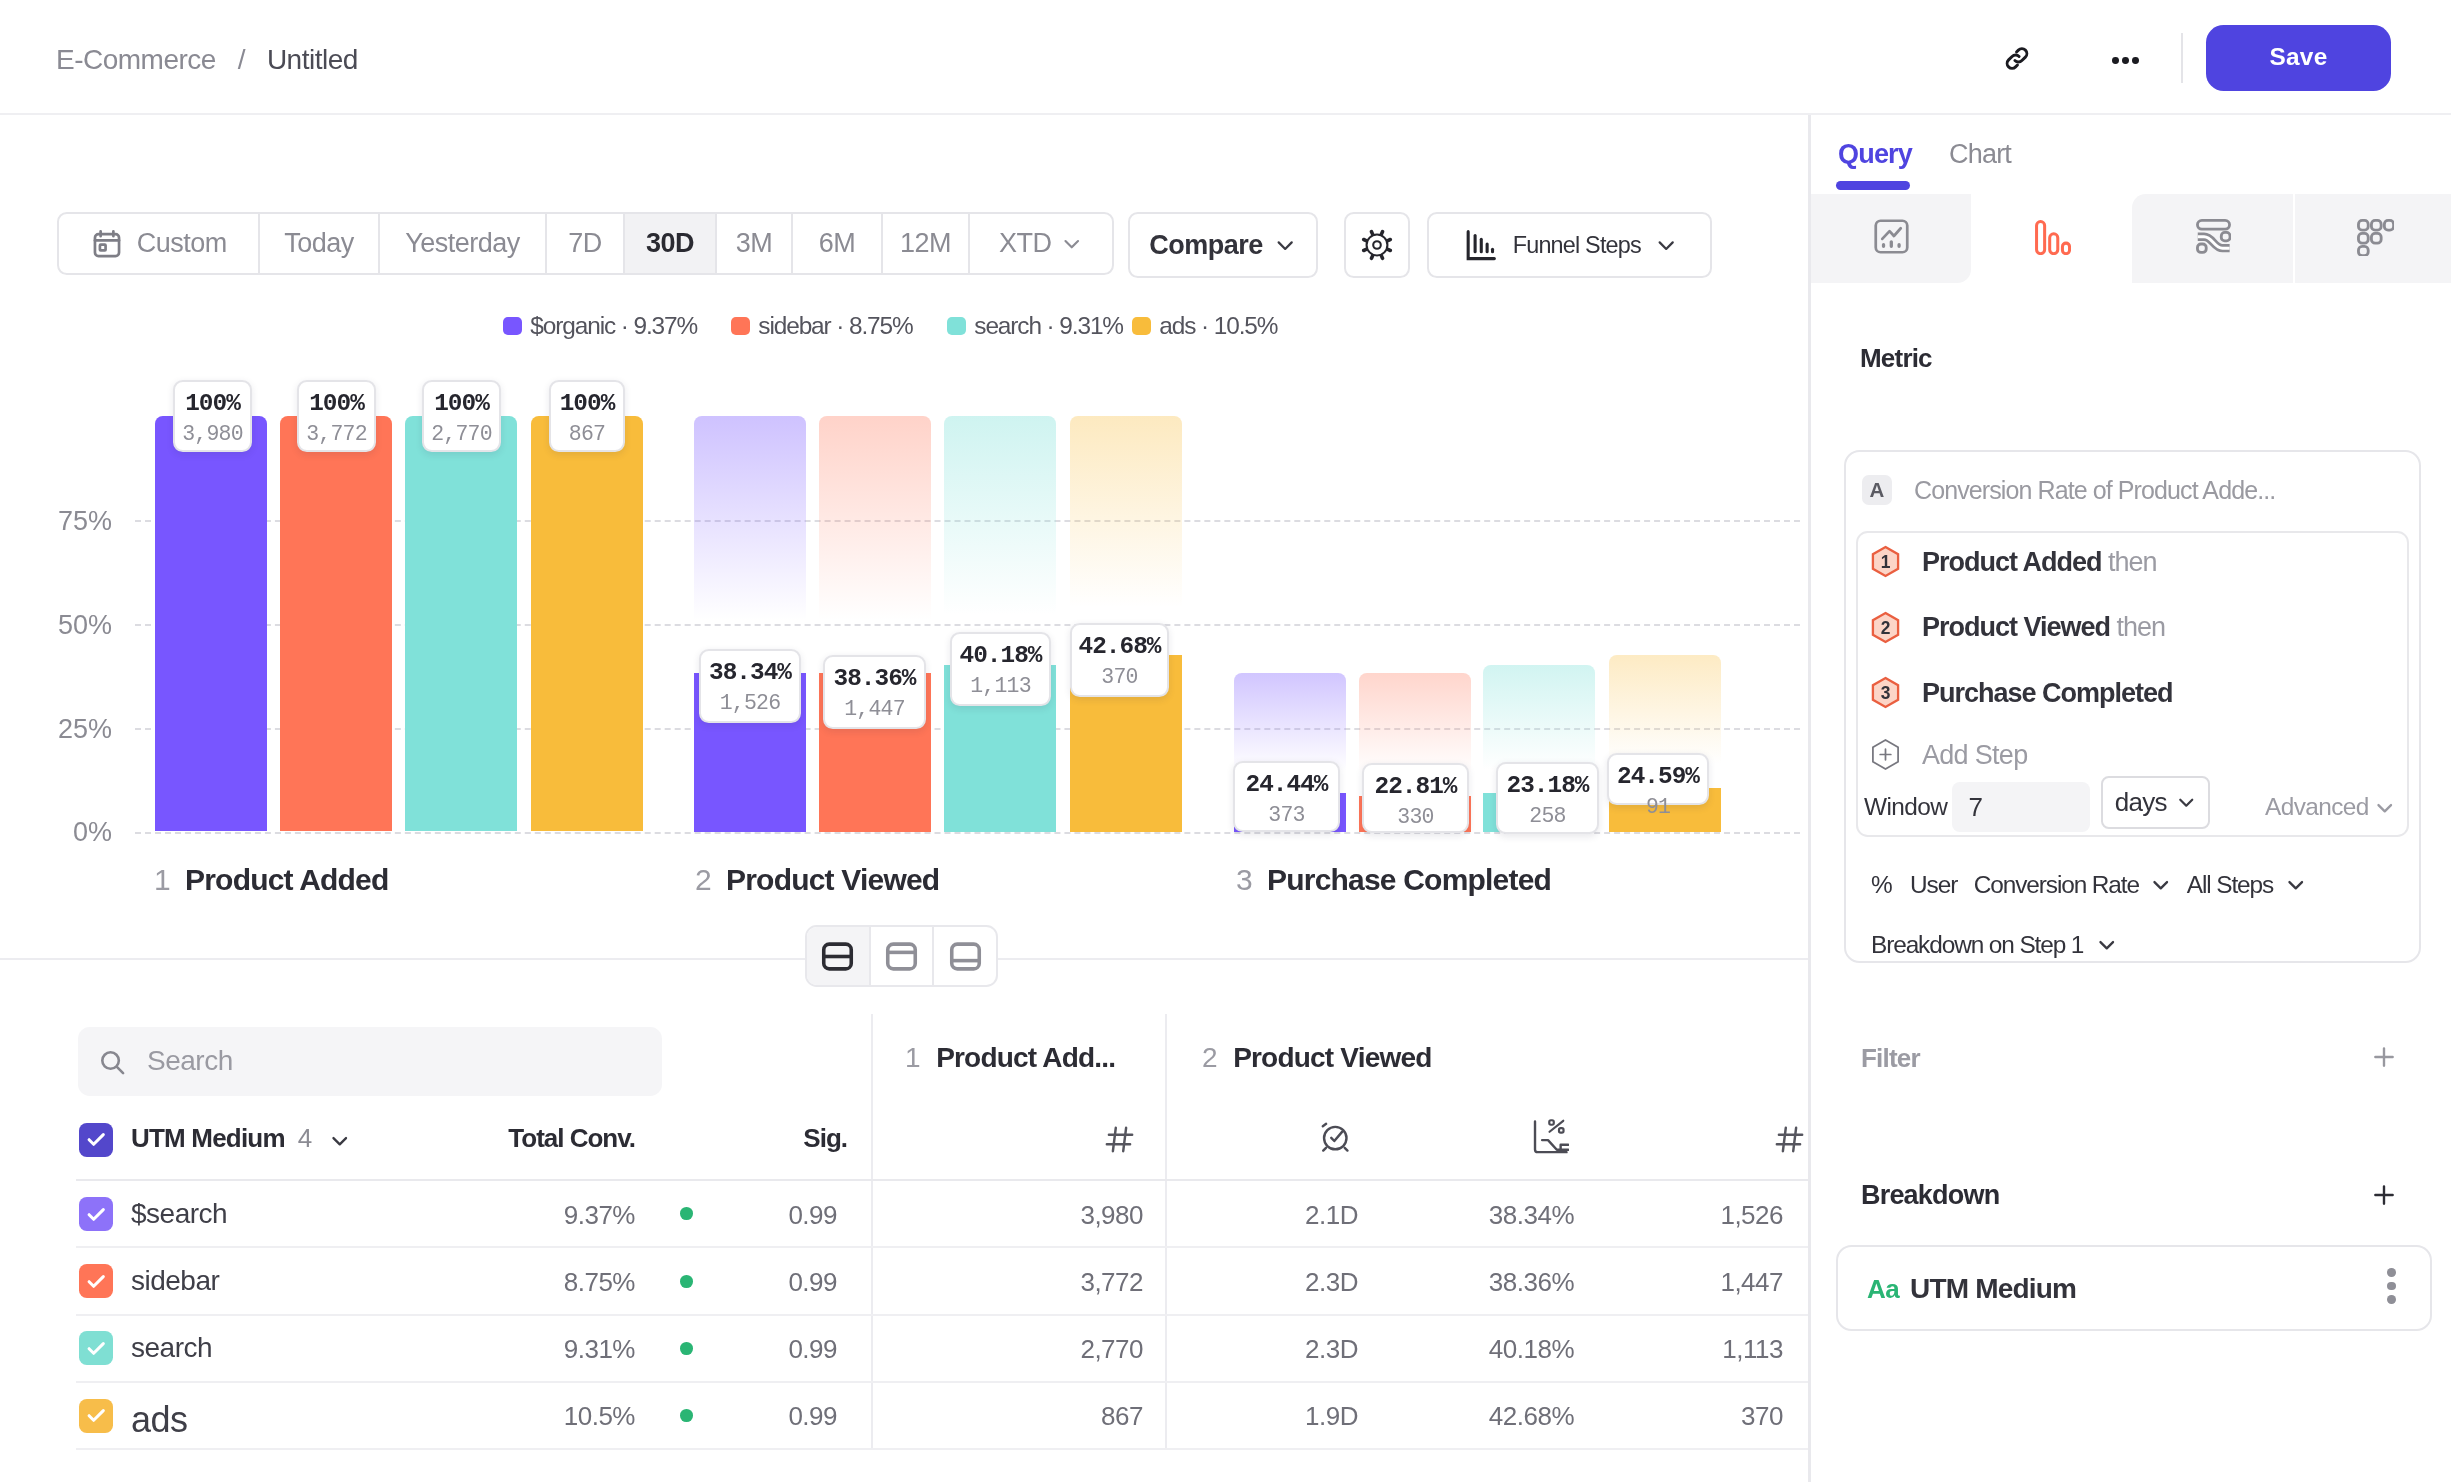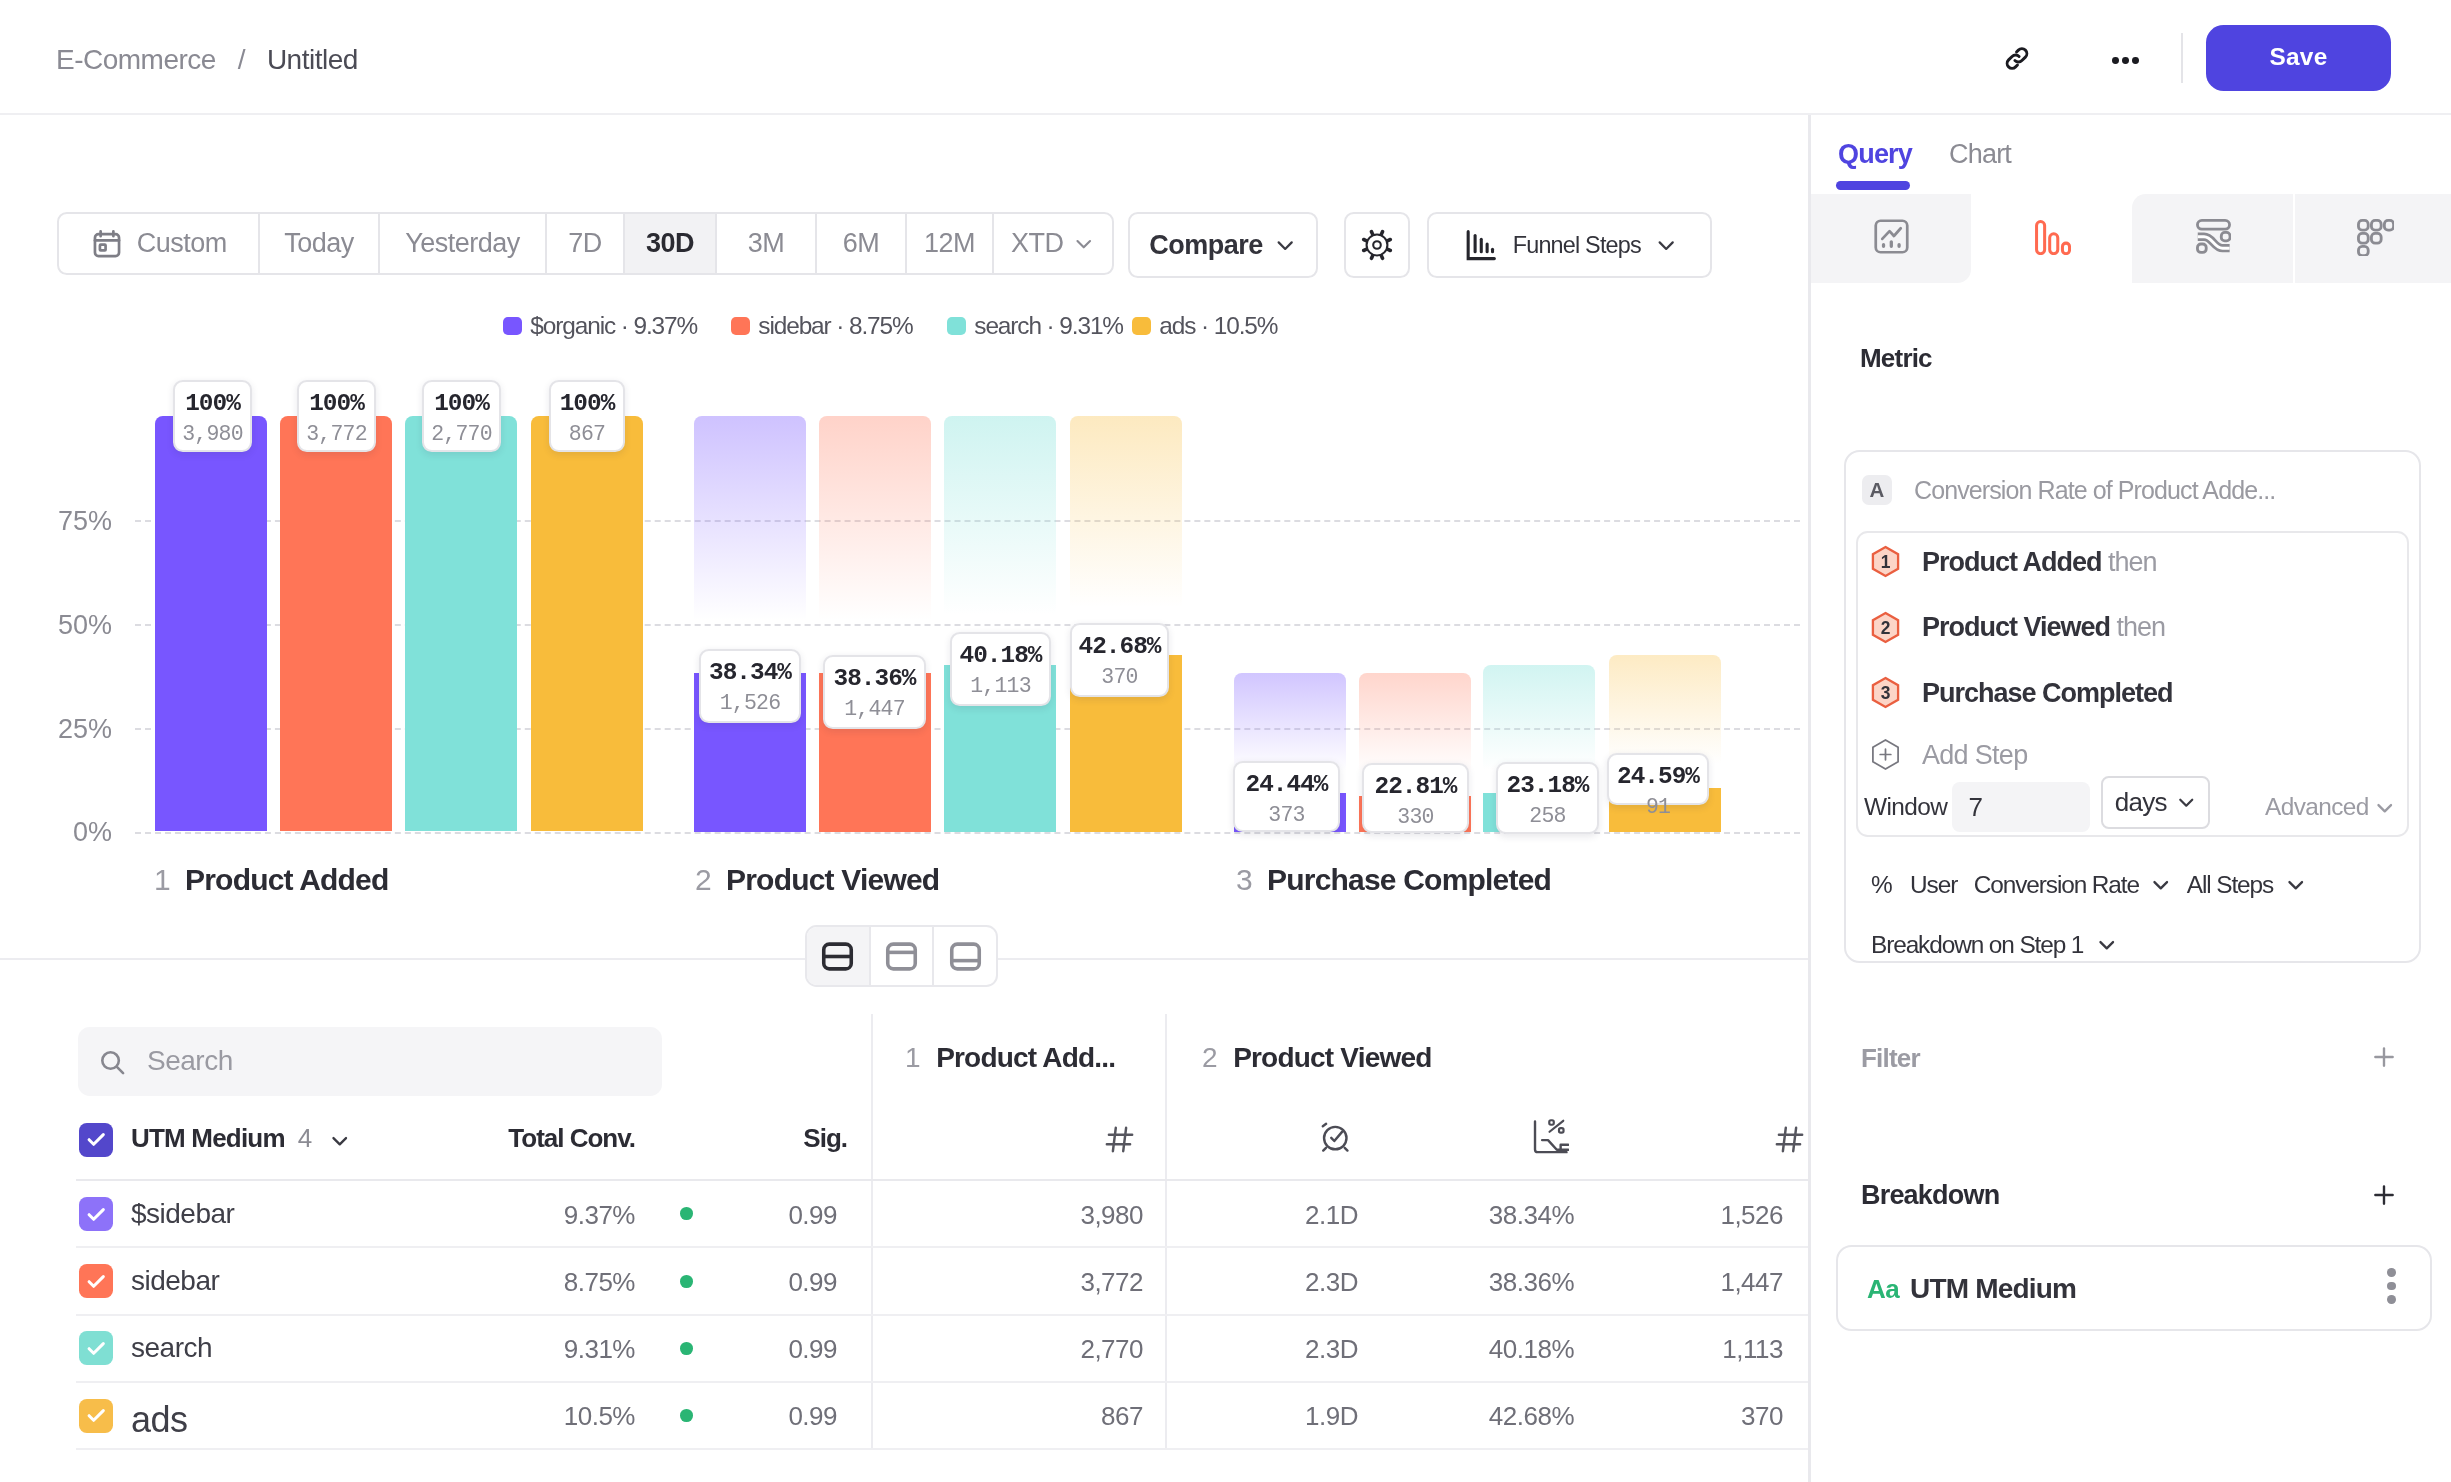--- a/index.html
+++ b/index.html
@@ -43,21 +43,21 @@
           <path d="M3.5 9.5h17"></path>
           <path d="M7.5 3v3.5M16.5 3v3.5"></path>
           <rect x="7" y="12.5" width="4" height="4" rx="0.5"></rect>
         </svg>
       <span>Custom</span>
     </div>
     <div style="display:flex;align-items:center;justify-content:center;width:120px;border-right:2px solid #e5e5e9;">Today</div>
     <div style="display:flex;align-items:center;justify-content:center;width:167px;border-right:2px solid #e5e5e9;">Yesterday</div>
     <div style="display:flex;align-items:center;justify-content:center;width:78px;border-right:2px solid #e5e5e9;">7D</div>
     <div style="display:flex;align-items:center;justify-content:center;width:92px;border-right:2px solid #e5e5e9;background:#f2f2f4;color:#2a2a31;font-weight:700;">30D</div>
-    <div style="display:flex;align-items:center;justify-content:center;width:100px;border-right:2px solid #e5e5e9;">3M</div>
+    <div style="display:flex;align-items:center;justify-content:center;width:76px;border-right:2px solid #e5e5e9;">3M</div>
     <div style="display:flex;align-items:center;justify-content:center;width:90px;border-right:2px solid #e5e5e9;">6M</div>
     <div style="display:flex;align-items:center;justify-content:center;width:87px;border-right:2px solid #e5e5e9;">12M</div>
     <div style="display:flex;align-items:center;justify-content:center;gap:9.8px;flex:1;">XTD <svg width="21.5" height="21.5" viewBox="0 0 24 24" fill="none" stroke="#8b8b93" stroke-width="2.4" stroke-linecap="round" stroke-linejoin="round">
           <path d="M5 9l7 7 7-7"></path>
         </svg></div>
   </div>
 
   <div class="abs" style="left:1128px;top:212px;width:190px;height:66px;border:2px solid #e5e5e9;border-radius:9.8px;display:flex;align-items:center;justify-content:center;gap:11.7px;font-size:27px;color:#33333b;font-weight:700;letter-spacing:-0.5px;">Compare <svg width="22.4" height="22.4" viewBox="0 0 24 24" fill="none" stroke="#3a3a42" stroke-width="2.4" stroke-linecap="round" stroke-linejoin="round">
         <path d="M5 9l7 7 7-7"></path>
       </svg></div>
@@ -260,21 +260,21 @@
   <div class="abs" style="left:76px;top:1246px;width:1732px;height:1.5px;background:#efeff2;"></div>
   <div class="abs" style="left:76px;top:1314px;width:1732px;height:1.5px;background:#efeff2;"></div>
   <div class="abs" style="left:76px;top:1381px;width:1732px;height:1.5px;background:#efeff2;"></div>
   <div class="abs" style="left:76px;top:1448px;width:1732px;height:1.5px;background:#efeff2;"></div>
 
   <div id="rows">
     <div class="abs" style="left:79px;top:1197px;width:34px;height:34px;background:#8d72f9;border-radius:7.8px;"></div>
     <svg class="abs" style="left:84px;top:1202px;" width="24.4" height="24.4" viewBox="0 0 24 24" fill="none" stroke="#fff" stroke-width="3" stroke-linecap="round" stroke-linejoin="round">
         <path d="M5 12.5l4.5 4.5L19 7.5"></path>
       </svg>
-    <div class="abs" style="left:131px;top:1198px;font-size:28px;color:#3f3f48;letter-spacing:-0.5px;">$sidebar</div>
+    <div class="abs" style="left:131px;top:1198px;font-size:28px;color:#3f3f48;letter-spacing:-0.5px;">$search</div>
     <div class="abs num" style="left:440px;top:1200px;">9.37%</div>
     <div class="abs dot" style="left:680px;top:1207px;"></div>
     <div class="abs num" style="left:642px;top:1200px;">0.99</div>
     <div class="abs num2" style="left:948px;top:1200px;">3,980</div>
     <div class="abs num3" style="left:1163px;top:1200px;">2.1D</div>
     <div class="abs num4" style="left:1379px;top:1200px;">38.34%</div>
     <div class="abs num5" style="left:1588px;top:1200px;">1,526</div>
 
     <div class="abs" style="left:79px;top:1264px;width:34px;height:34px;background:#ff7557;border-radius:7.8px;"></div>
     <svg class="abs" style="left:84px;top:1269px;" width="24.4" height="24.4" viewBox="0 0 24 24" fill="none" stroke="#fff" stroke-width="3" stroke-linecap="round" stroke-linejoin="round">

